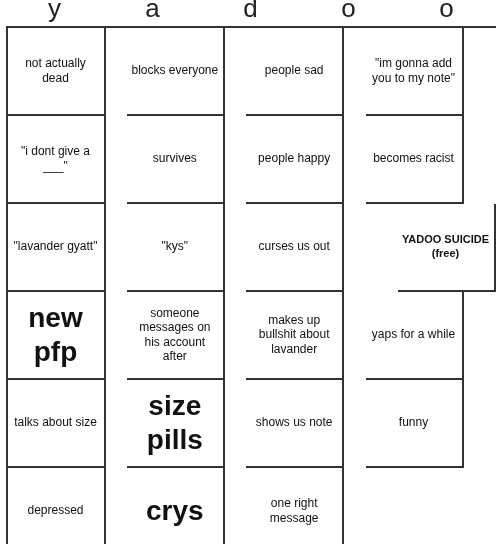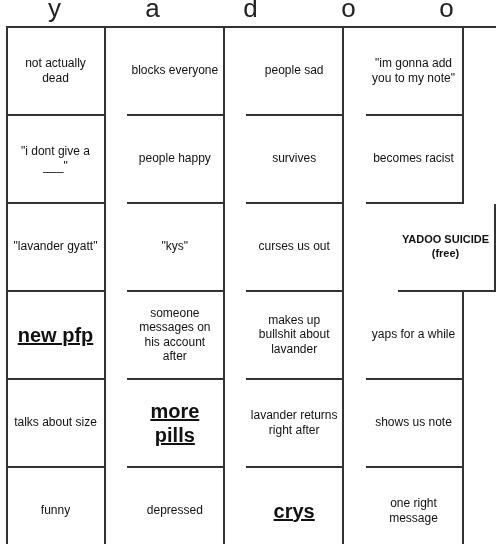--- a/index.html
+++ b/index.html
@@ -43,23 +43,22 @@
       display: flex;
       align-items: center;
       justify-content: center;
       text-align: center;
       padding: 4px;
       font-size: 12px;
       color: #111;
       line-height: 1.2;
     }
     .bingo-cell.large-text {
-      font-size: 20px;
+      font-size: 28px;
       font-weight: bold;
-      text-decoration: underline;
     }
     .bingo-cell.free {
       font-size: 11px;
       font-weight: bold;
       margin-left: 32px;
     }
   </style>
 </head>
 <body>
 
@@ -70,33 +69,32 @@
       <div class="bingo-header-letter">d</div>
       <div class="bingo-header-letter">o</div>
       <div class="bingo-header-letter">o</div>
     </div>
   <div class="bingo-grid">
   <div class="bingo-cell">not actually dead</div>
       <div class="bingo-cell">blocks everyone</div>
       <div class="bingo-cell">people sad</div>
       <div class="bingo-cell">"im gonna add you to my note"</div>
       <div class="bingo-cell">"i dont give a ___"</div>
+      <div class="bingo-cell">survives</div>
       <div class="bingo-cell">people happy</div>
-      <div class="bingo-cell">survives</div>
       <div class="bingo-cell">becomes racist</div>
       <div class="bingo-cell">"lavander gyatt"</div>
       <div class="bingo-cell">"kys"</div>
       <div class="bingo-cell">curses us out</div>
       <div class="bingo-cell free">YADOO SUICIDE (free)</div>
       <div class="bingo-cell large-text">new pfp</div>
       <div class="bingo-cell">someone messages on his account after</div>
       <div class="bingo-cell">makes up bullshit about lavander</div>
       <div class="bingo-cell">yaps for a while</div>
       <div class="bingo-cell">talks about size</div>
-      <div class="bingo-cell large-text">more pills</div>
-      <div class="bingo-cell">lavander returns right after</div>
+      <div class="bingo-cell large-text">size pills</div>
       <div class="bingo-cell">shows us note</div>
       <div class="bingo-cell">funny</div>
       <div class="bingo-cell">depressed</div>
       <div class="bingo-cell large-text">crys</div>
       <div class="bingo-cell">one right message</div>
     </div>
 </div>
 
 </body></html>

